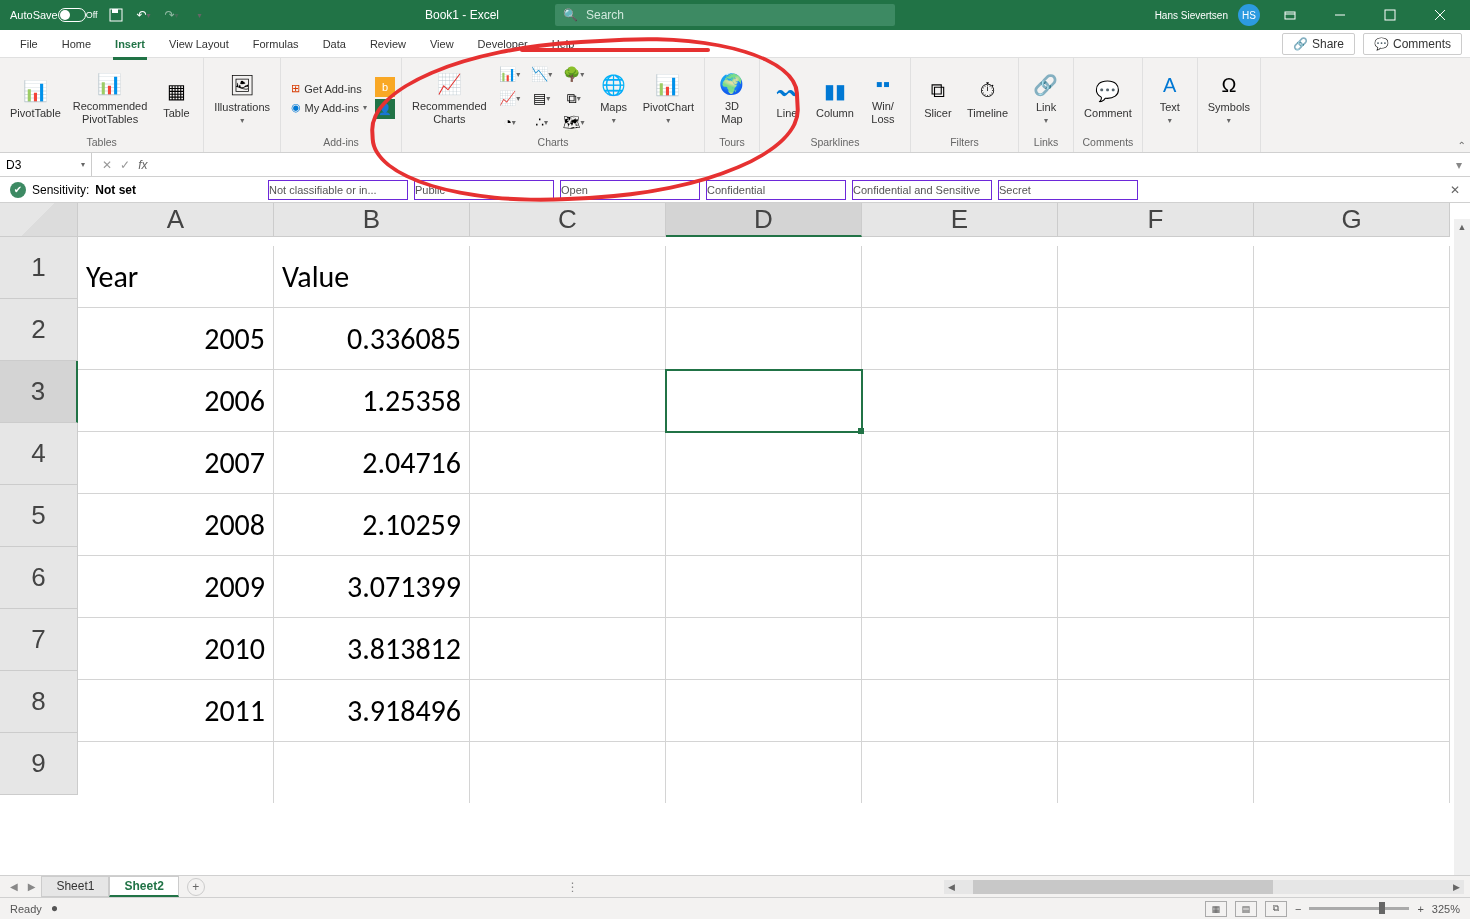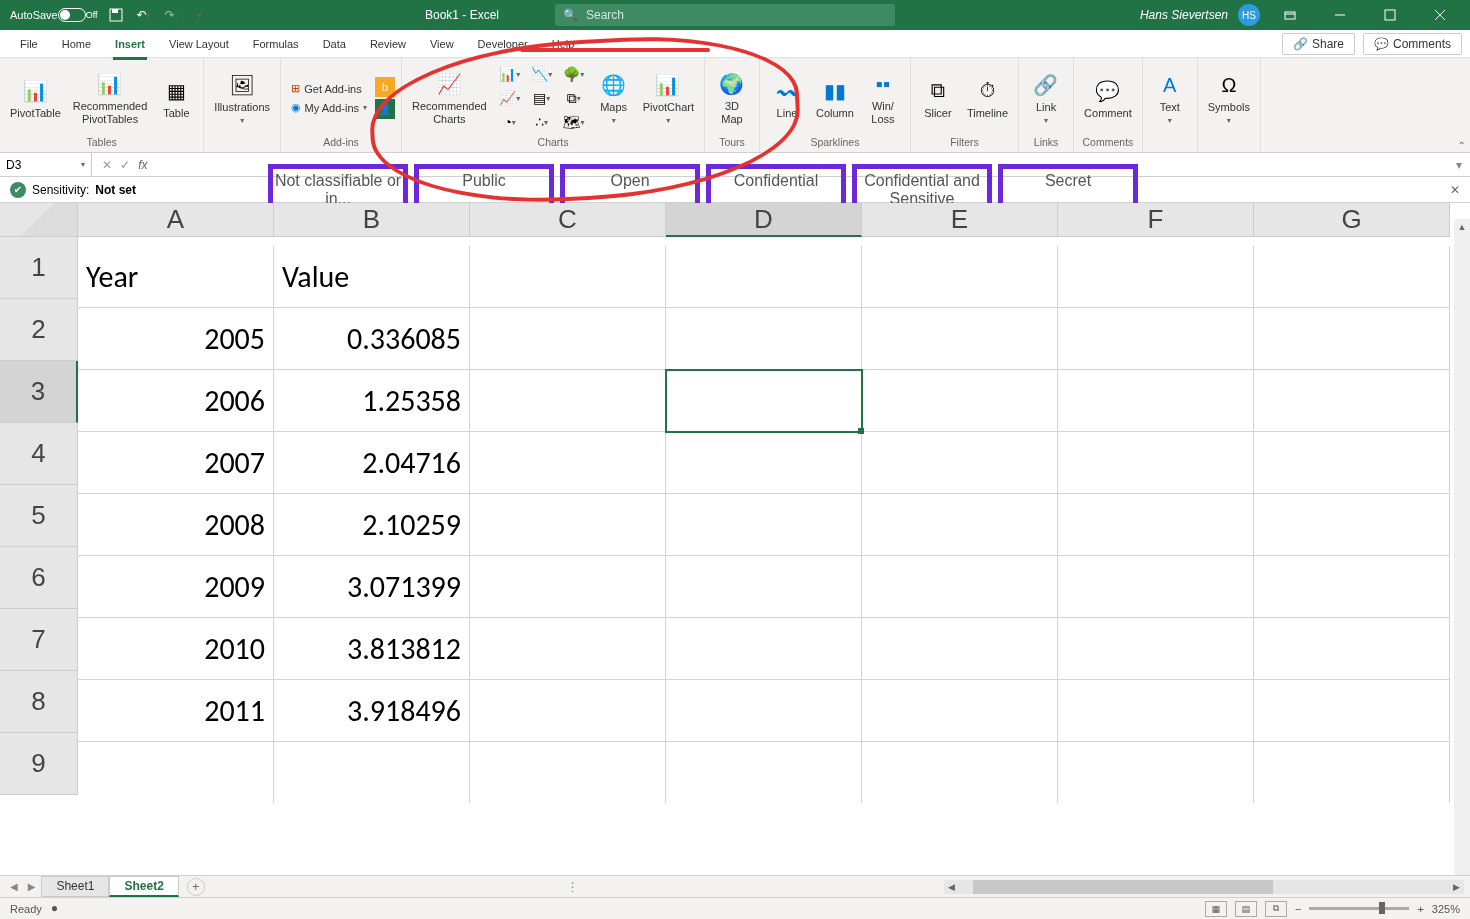--- a/index.html
+++ b/index.html
@@ -8,21 +8,21 @@
 
 .titlebar { background: #217346; height: 30px; display: flex; align-items: center; color: #fff; position: relative; }
 .titlebar-left { display: flex; align-items: center; gap: 8px; padding-left: 10px; }
 .autosave { display: flex; align-items: center; font-size: 11px; }
 .toggle { width: 28px; height: 14px; border: 1px solid #fff; border-radius: 7px; position: relative; }
 .toggle::after { content: ""; width: 10px; height: 10px; background: #fff; border-radius: 50%; position: absolute; left: 1px; top: 1px; }
 .qat-btn { width: 20px; height: 20px; display: flex; align-items: center; justify-content: center; color: #fff; }
 .booktitle { position: absolute; left: 50%; transform: translateX(-310px); font-size: 12px; }
 .searchbox { position: absolute; left: 50%; transform: translateX(-180px); width: 340px; height: 22px; background: #3d8a63; display: flex; align-items: center; padding: 0 8px; gap: 8px; color: #d0e8dc; font-size: 12px; border-radius: 2px; }
 .titlebar-right { margin-left: auto; display: flex; align-items: center; gap: 10px; padding-right: 10px; }
-.username { font-size: 12px; font-style: italic; }
+.username { font-size: 10px; }
 .avatar { width: 22px; height: 22px; border-radius: 50%; background: #2c9be0; display: flex; align-items: center; justify-content: center; font-size: 10px; }
 .winbtn { width: 40px; height: 30px; display: flex; align-items: center; justify-content: center; }
 
 
 .tabrow { background: #fff; height: 28px; display: flex; align-items: center; border-bottom: 1px solid #e0e0e0; padding: 0 8px; }
 .tab { padding: 16px 12px; height: 100%; display: flex; align-items: center; font-size: 11px; color: #333; cursor: pointer; }
 .tab.active { color: #217346; position: relative; font-weight: 600; }
 .tab.active::after { content: ""; position: absolute; bottom: 0; left: 10px; right: 10px; height: 3px; background: #217346; }
 .shareblock { margin-left: auto; display: flex; gap: 8px; }
 .sharebtn { border: 1px solid #ccc; padding: 3px 10px; font-size: 12px; border-radius: 2px; display: flex; align-items: center; gap: 4px; color: #333; }
@@ -46,21 +46,21 @@
 .namebox { width: 92px; border-right: 1px solid #ccc; padding: 0 6px; font-size: 12px; display: flex; align-items: center; height: 100%; justify-content: space-between; }
 .fxbtns { display: flex; padding: 0 10px; gap: 8px; color: #999; align-items: center; }
 .fx { font-style: italic; font-size: 12px; color: #666; }
 .formula-input { flex: 1; padding: 0 6px; }
 
 
 .sensbar { height: 26px; display: flex; align-items: center; border-bottom: 1px solid #d0d0d0; background: #fff; padding: 0 10px; gap: 12px; }
 .senslabel { display: flex; align-items: center; gap: 6px; font-size: 12px; }
 .sensicon { width: 16px; height: 16px; border-radius: 50%; background: #3d8a63; color: #fff; display: flex; align-items: center; justify-content: center; font-size: 10px; }
 .sensval { font-weight: 600; }
-.sensbtn { border: 5px solid #6d28d9; padding: 3px 0; font-size: 16px; color: #555; width: 140px; text-align: center; }
+.sensbtn { border: 1px solid #6d28d9; padding: 3px 0; font-size: 11px; color: #555; width: 140px; text-align: left; }
 .sensclose { margin-left: auto; color: #666; }
 
 
 .grid-area { position: relative; height: 600px; background: #fff; overflow: hidden; }
 .corner { position: absolute; left: 0; top: 0; width: 78px; height: 34px; background: linear-gradient(135deg, #e6e6e6 50%, #dcdcdc 50%); border-right: 1px solid #ccc; border-bottom: 1px solid #ccc; }
 .colheads { position: absolute; left: 78px; top: 0; height: 34px; display: flex; }
 .colhead { border-right: 1px solid #ccc; border-bottom: 1px solid #ccc; background: #e6e6e6; display: flex; align-items: center; justify-content: center; font-size: 26px; color: #444; }
 .colhead.sel { background: #d4d4d4; border-bottom: 2px solid #217346; }
 .rowheads { position: absolute; left: 0; top: 34px; width: 78px; }
 .rowhead { border-right: 1px solid #ccc; border-bottom: 1px solid #ccc; background: #e6e6e6; display: flex; align-items: center; justify-content: center; font-size: 26px; color: #444; height: 62px; }

